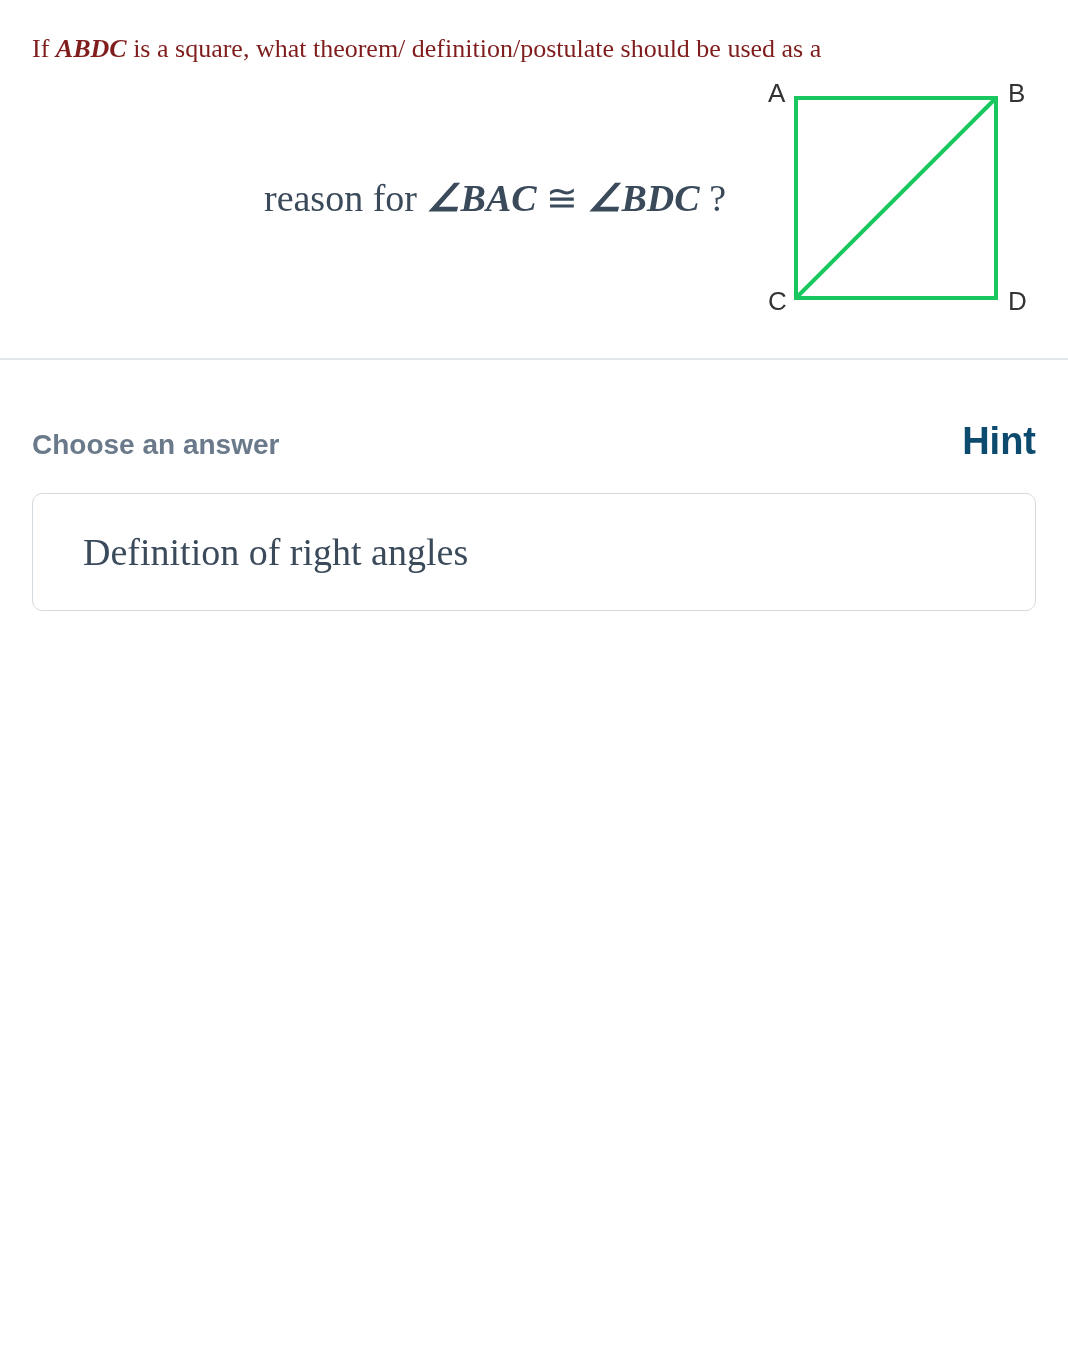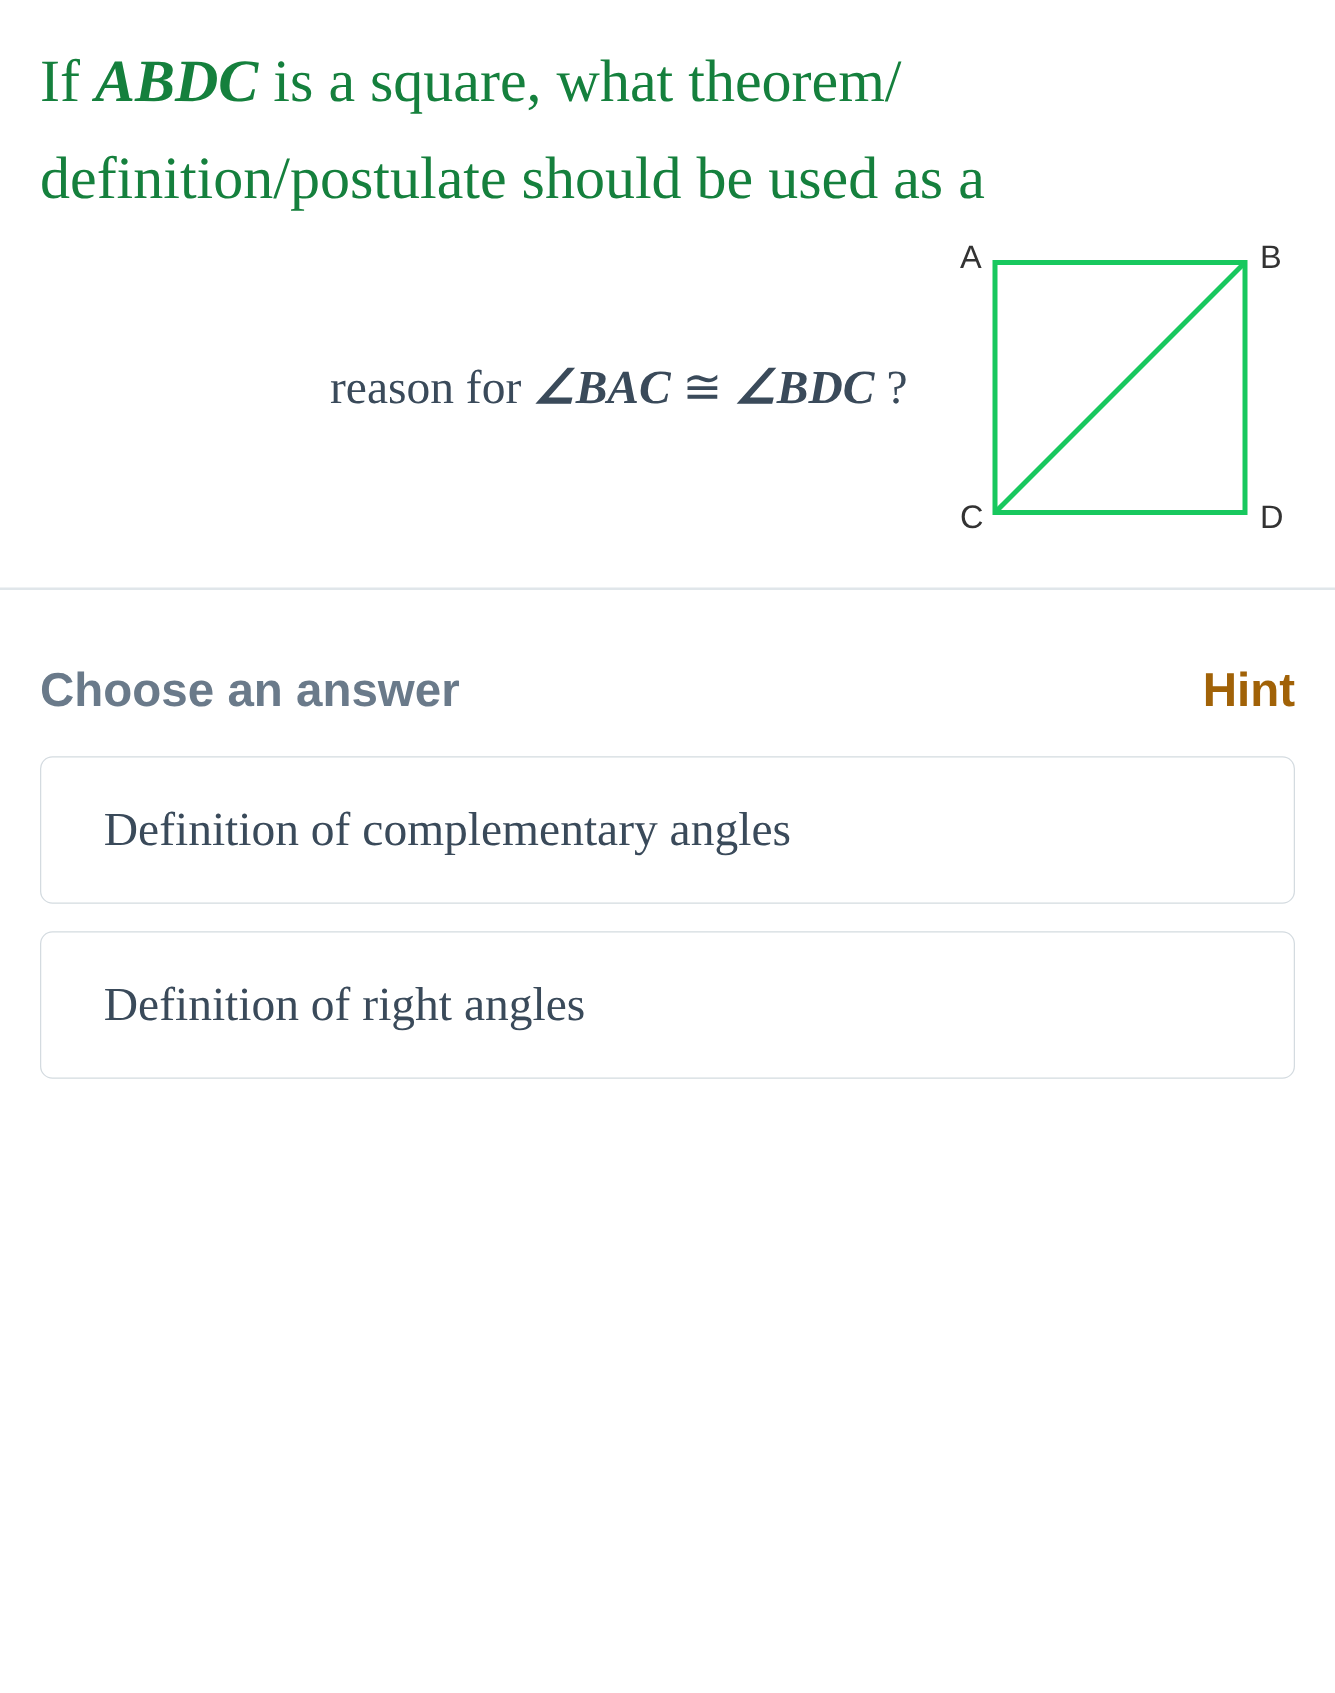--- a/index.html
+++ b/index.html
@@ -8,23 +8,23 @@
     padding: 0;
     font-family: Georgia, 'Times New Roman', serif;
     background: #ffffff;
     color: #3a4a5a;
     width: 1068px;
   }
   .question-area {
     padding: 28px 32px 40px 32px;
   }
   .question-text {
-    font-size: 48px;
+    font-size: 26px;
     line-height: 1.6;
-    color: #15803d;
+    color: #7f1d1d;
   }
   .math-var {
     font-family: 'Times New Roman', serif;
     font-style: italic;
     font-weight: bold;
   }
   .row-with-diagram {
     display: flex;
     align-items: center;
     gap: 30px;
@@ -54,28 +54,28 @@
   }
   .choose-row {
     display: flex;
     justify-content: space-between;
     align-items: baseline;
     padding: 60px 32px 30px 32px;
   }
   .choose-label {
     font-family: 'Helvetica Neue', Arial, sans-serif;
     font-weight: 700;
-    font-size: 38px;
+    font-size: 28px;
     color: #6a7a8a;
   }
   .hint-link {
     font-family: 'Helvetica Neue', Arial, sans-serif;
     font-weight: 700;
     font-size: 38px;
-    color: #a16207;
+    color: #0c4a6e;
     cursor: pointer;
   }
   .options {
     padding: 0 32px 40px 32px;
     display: flex;
     flex-direction: column;
     gap: 22px;
   }
   .option {
     border: 1px solid #d4dbe0;
@@ -123,15 +123,14 @@
 </div>
 
 <hr class="divider">
 
 <div class="choose-row">
   <div class="choose-label">Choose an answer</div>
   <div class="hint-link">Hint</div>
 </div>
 
 <div class="options">
-  <div class="option">Definition of complementary angles</div>
   <div class="option">Definition of right angles</div>
 </div>
 
 </body></html>

